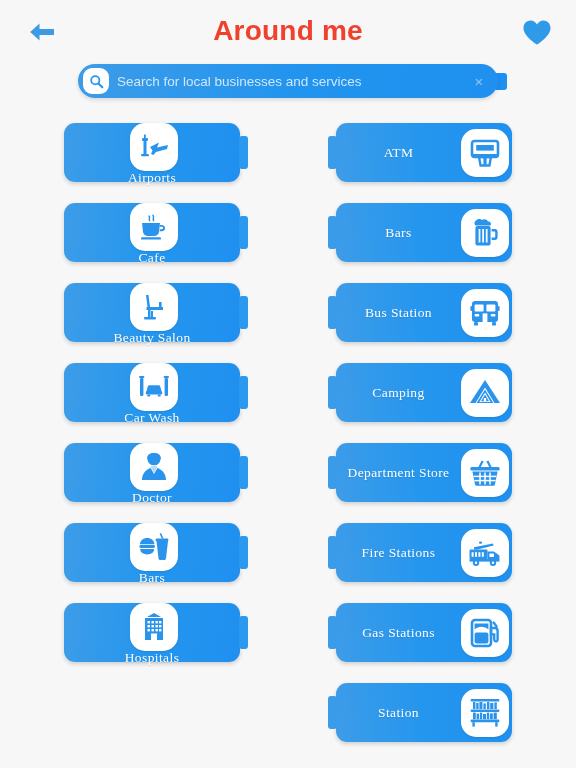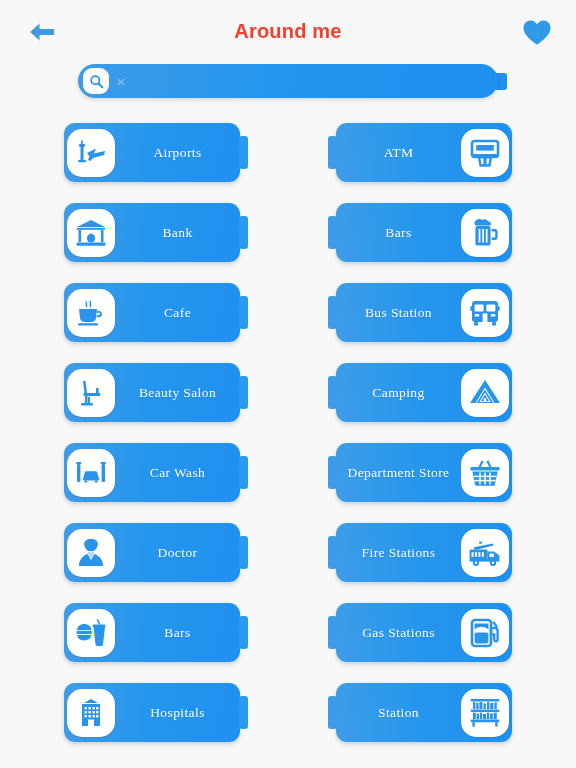--- a/index.html
+++ b/index.html
@@ -40,21 +40,21 @@
     right: 18px;
     top: 12px;
     width: 42px;
     height: 40px;
     display: flex;
     align-items: center;
     justify-content: center;
     cursor: pointer;
   }
   .page-title {
-    font-size: 20px;
+    font-size: 28px;
     font-weight: bold;
     color: #f0412e;
     letter-spacing: 0.2px;
   }
 
   
   .search-wrap {
     position: relative;
     margin: 2px auto 0 auto;
     width: 420px;
@@ -140,21 +140,21 @@
     width: 176px;
     height: 59px;
     border-radius: 11px;
     box-shadow: 0 2px 4px rgba(0,0,0,0.17);
     display: flex;
     align-items: center;
     cursor: pointer;
   }
   .card.left {
     background: linear-gradient(95deg, #3d9ce8 0%, #2496ee 50%, #1f90ef 100%);
-    flex-direction: row;
+    flex-direction: column;
   }
   .card.right {
     background: linear-gradient(265deg, #1f90ef 0%, #2496ee 50%, #3d9ce8 100%);
     flex-direction: row-reverse;
   }
   
   .notch {
     position: absolute;
     top: 13px;
     width: 9px;
@@ -232,57 +232,41 @@
   <div class="search-notch"></div>
   <div class="search-bar">
     <div class="search-icon-tile">
       <span>
         <svg width="15" height="15" viewBox="0 0 15 15">
           <circle cx="6.3" cy="6.3" r="4.1" fill="none" stroke="#2a96ee" stroke-width="1.8"></circle>
           <line x1="9.4" y1="9.4" x2="13.3" y2="13.3" stroke="#2a96ee" stroke-width="2.1" stroke-linecap="round"></line>
         </svg>
       </span>
     </div>
+    <input class="search-input" type="text" value="" placeholder="Search for local businesses and services" style="">
     <div class="search-clear">×</div>
   </div>
 </div>
 
 <div class="grid">
   <div class="col" id="col-left">
       <div class="card left">
         <div class="notch"></div>
         <div class="icon-tile">
           <span>
             <svg width="34" height="34" viewBox="0 0 34 34">
               <rect x="5" y="8" width="6" height="3" rx="1" fill="#2a93ec"></rect>
               <rect x="6.5" y="11" width="3" height="13" fill="#2a93ec"></rect>
               <rect x="4" y="24" width="8" height="2.2" rx="1" fill="#2a93ec"></rect>
               <rect x="7" y="4.5" width="1.8" height="3.5" fill="#2a93ec"></rect>
               <path d="M13 17 L22 12.5 L20 17.5 L31 15 L30 19 L19 22 L16.5 25 L14 24 L15.5 20.5 Z" fill="#2a93ec"></path>
             </svg>
           </span>
         </div>
         <div class="card-label">Airports</div>
-      </div>
-      <div class="card left">
-        <div class="notch"></div>
-        <div class="icon-tile">
-          <span>
-            <svg width="34" height="34" viewBox="0 0 34 34">
-              <path d="M17 4 L31 11 L3 11 Z" fill="#2a93ec"></path>
-              <rect x="3" y="11.8" width="28" height="2" fill="#2a93ec"></rect>
-              <rect x="4.5" y="14" width="2.6" height="12" fill="#2a93ec"></rect>
-              <rect x="26.9" y="14" width="2.6" height="12" fill="#2a93ec"></rect>
-              <rect x="2.5" y="26.5" width="29" height="3.2" rx="1" fill="#2a93ec"></rect>
-              <path d="M16 17.5 L18 17.5 L17 19 Z" fill="#2a93ec"></path>
-              <ellipse cx="17" cy="22.3" rx="4" ry="4.2" fill="#2a93ec"></ellipse>
-            </svg>
-          </span>
-        </div>
-        <div class="card-label">Bank</div>
       </div>
       <div class="card left">
         <div class="notch"></div>
         <div class="icon-tile">
           <span>
             <svg width="34" height="34" viewBox="0 0 34 34">
               <path d="M5 13 L23 13 L22 22 C21.6 24.6 19.6 26 17 26 L11 26 C8.4 26 6.4 24.6 6 22 Z" fill="#2a93ec"></path>
               <path d="M23 15 C27 14.5 28.5 16.5 28 18.8 C27.5 21 25.3 21.6 22.6 21.3 L22.9 19.2 C24.5 19.4 25.8 19.1 26 18.2 C26.2 17.2 25.3 16.6 22.8 17 Z" fill="#2a93ec"></path>
               <rect x="4" y="27.2" width="20" height="2.4" rx="1.2" fill="#2a93ec"></rect>
               <path d="M12 6 C13.6 7.6 11.4 8.4 12.6 10.6" stroke="#2a93ec" stroke-width="1.5" fill="none" stroke-linecap="round"></path>

